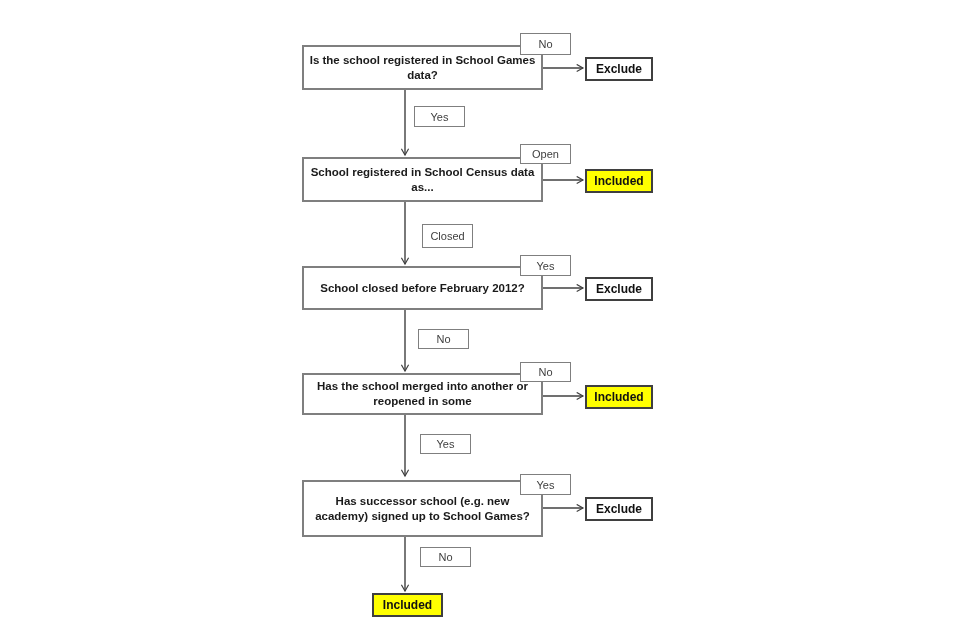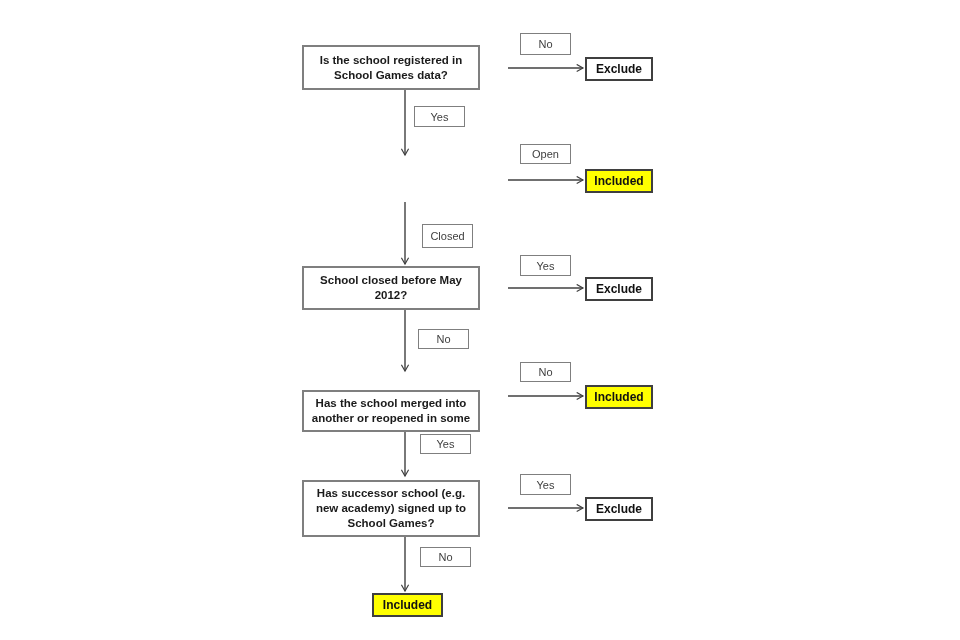--- a/index.html
+++ b/index.html
@@ -1,41 +1,41 @@
 <!DOCTYPE html>
 <html><head>
 <meta charset="utf-8">
 <style>
   html,body{margin:0;padding:0;background:#ffffff;}
   #canvas{
     position:relative;width:960px;height:640px;background:#ffffff;overflow:hidden;
     font-family:"Liberation Sans",sans-serif;
   }
   .qbox{
-    position:absolute;left:302px;width:178px;box-sizing:border-box;
+    position:absolute;left:302px;width:241px;box-sizing:border-box;
     border:2px solid #7f7f7f;background:#ffffff;
     display:flex;align-items:center;justify-content:center;text-align:center;
     font-size:11.5px;font-weight:bold;color:#1a1a1a;line-height:15px;padding:2px 5px;
   }
   .lbox{
     position:absolute;width:51px;box-sizing:border-box;
     border:1.5px solid #7f7f7f;background:#ffffff;
     display:flex;align-items:center;justify-content:center;text-align:left;
     font-size:11px;font-weight:normal;color:#404040;
   }
   .rbox{
     position:absolute;left:585px;width:68px;height:24px;box-sizing:border-box;
     border:2px solid #3f3f3f;background:#ffffff;
     display:flex;align-items:center;justify-content:center;text-align:center;
     font-size:12px;font-weight:bold;color:#111111;
   }
   .q1{top:45px;height:45px;}
   .q2{top:157px;height:45px;}
   .q3{top:266px;height:44px;}
-  .q4{top:390px;height:42px;}
+  .q4{top:373px;height:42px;}
   .q5{top:480px;height:57px;}
   .l1{left:520px;top:33px;height:22px;}
   .l2{left:520px;top:144px;height:20px;}
   .l3{left:520px;top:255px;height:21px;}
   .l4{left:520px;top:362px;height:20px;}
   .l5{left:520px;top:474px;height:21px;}
   .r1{top:57px;}
   .r2{top:169px;}
   .r3{top:277px;}
   .r4{top:385px;}
@@ -76,25 +76,26 @@
       <path d="M508,396 L583,396" marker-end="url(#ah)"></path>
       <path d="M508,508 L583,508" marker-end="url(#ah)"></path>
     </g>
   </svg>
 
   <div class="qbox q1">Is the school registered in School Games data?</div>
   <div class="lbox l1">No</div>
   <div class="rbox r1">Exclude</div>
   <div class="lbox d1">Yes</div>
 
+  <div class="qbox q2">School registered in School Census data as...</div>
   <div class="lbox l2">Open</div>
   <div class="rbox r2" style="background-color: rgb(255, 255, 0);">Included</div>
   <div class="lbox d2">Closed</div>
 
-  <div class="qbox q3">School closed before May 2012?</div>
+  <div class="qbox q3">School closed before February 2012?</div>
   <div class="lbox l3">Yes</div>
   <div class="rbox r3">Exclude</div>
   <div class="lbox d3">No</div>
 
   <div class="qbox q4">Has the school merged into another or reopened in some</div>
   <div class="lbox l4">No</div>
   <div class="rbox r4" style="background-color: rgb(255, 255, 0);">Included</div>
   <div class="lbox d4">Yes</div>
 
   <div class="qbox q5">Has successor school (e.g. new academy) signed up to School Games?</div>

